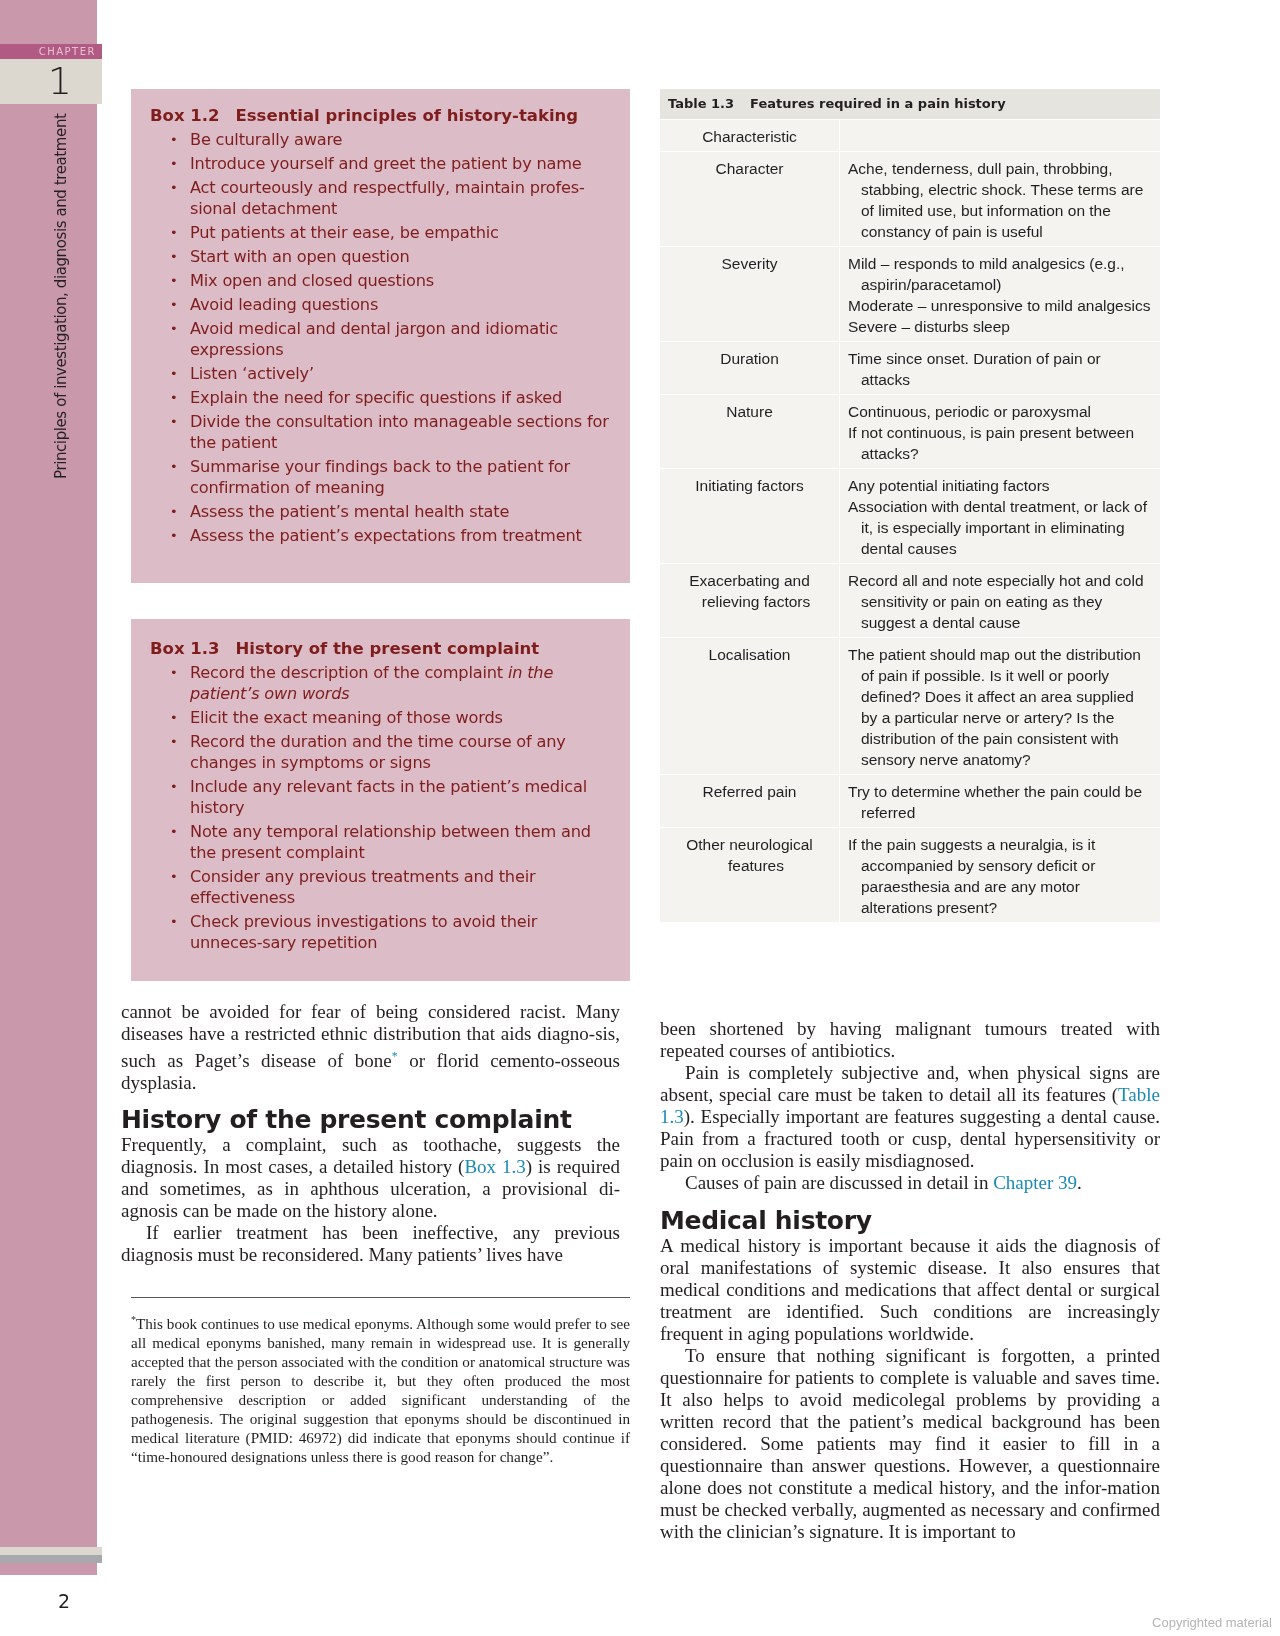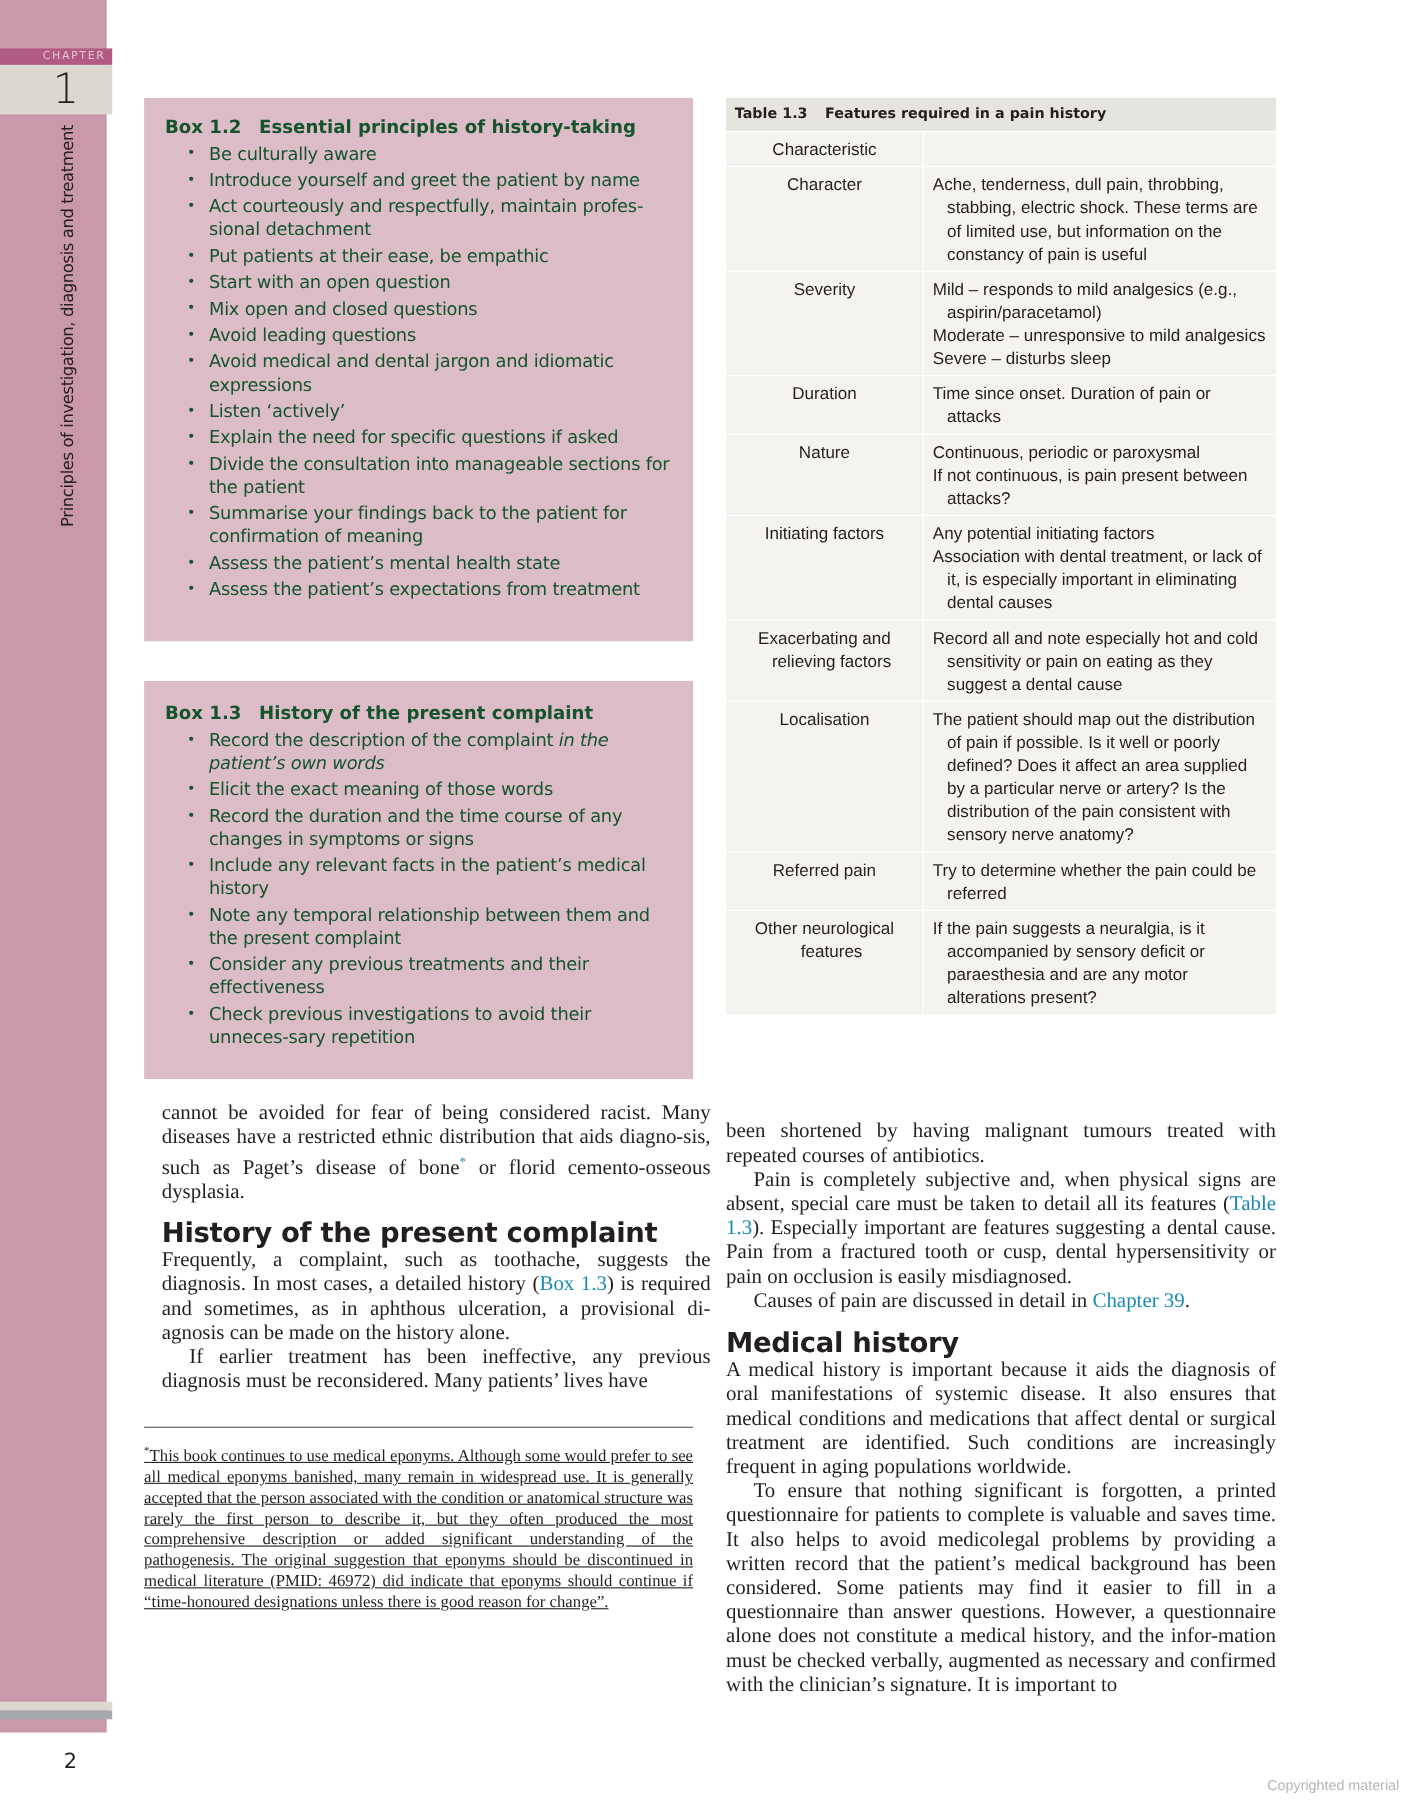--- a/index.html
+++ b/index.html
@@ -6,21 +6,21 @@
   body { width:1280px; height:1636px; position:relative; background:#ffffff; overflow:hidden; font-family:"Liberation Serif", serif; color:#231f20; }
   .sidebar { position:absolute; left:0; top:0; width:97px; height:1575px; background:#c998ab; }
   .chapter-label { position:absolute; left:0; top:44px; width:102px; height:15px; background:#b15a83; color:#e6c4d3; font-family:"DejaVu Sans", sans-serif; font-size:10px; letter-spacing:1.5px; text-align:right; box-sizing:border-box; padding-right:6px; line-height:15px; }
   .chapter-num { position:absolute; left:0; top:59px; width:102px; height:45px; background:#dcd8cf; color:#231f20; font-family:"DejaVu Sans", sans-serif; font-size:38px; font-weight:300; text-align:right; box-sizing:border-box; padding-right:30px; line-height:45px; }
   .side-title { position:absolute; left:52px; top:479px; transform-origin:left top; transform:rotate(-90deg); white-space:nowrap; font-family:"DejaVu Sans", sans-serif; font-size:15px; color:#231f20; letter-spacing:-0.4px; }
   .bottom-strip1 { position:absolute; left:0; top:1547px; width:102px; height:8px; background:#dcd8cf; }
   .bottom-strip2 { position:absolute; left:0; top:1555px; width:102px; height:8px; background:#a7a9ac; }
   .page-num { position:absolute; left:58px; top:1590px; font-family:"DejaVu Sans", sans-serif; font-size:19px; color:#231f20; }
   .copyright { position:absolute; right:8px; top:1615px; font-family:"Liberation Sans", sans-serif; font-size:13px; color:#b5b5b5; }
 
-  .box { position:absolute; background:#dbbcc7; box-sizing:border-box; font-family:"DejaVu Sans", sans-serif; color:#14532d; }
+  .box { position:absolute; background:#dbbcc7; box-sizing:border-box; font-family:"DejaVu Sans", sans-serif; color:#7f1d1d; }
   .box-title { font-weight:bold; font-size:16.5px; margin:0 0 4px 0; }
   .box-title .num { margin-right:16px; }
   .box ul { list-style:none; margin:0; padding:0 0 0 40px; }
   .box li { position:relative; font-size:16.2px; line-height:21px; margin-bottom:3px; letter-spacing:-0.2px; }
   .box li::before { content:"•"; position:absolute; left:-20px; top:0; font-size:13px; }
   #box12 { left:131px; top:89px; width:499px; height:494px; padding:17px 20px 0 19px; }
   #box13 { left:131px; top:619px; width:499px; height:362px; padding:20px 20px 0 19px; }
 
   .table { position:absolute; left:660px; top:89px; width:500px; font-family:"Liberation Sans", sans-serif; color:#231f20; background:#f4f3f0; }
   .table-title { background:#e6e4df; font-family:"DejaVu Sans", sans-serif; font-weight:bold; font-size:13px; padding:5px 8px; height:20px; line-height:20px; }
@@ -33,21 +33,21 @@
   .hang { padding-left:13px; text-indent:-13px; }
   .tcell-a .hang { padding-left:13px; text-indent:-13px; }
 
   .col { position:absolute; font-family:"Liberation Serif", serif; font-size:19px; line-height:22px; text-align:justify; color:#231f20; }
   .col p { margin:0; }
   .col p.indent { text-indent:25px; }
   .col h2 { font-family:"DejaVu Sans", sans-serif; font-weight:bold; font-size:25px; margin:0; color:#231f20; letter-spacing:-0.3px; }
   .link { color:#1a8ab3; }
   .star { color:#1a8ab3; font-size:12px; vertical-align:super; }
 
-  .footnote { position:absolute; left:131px; top:1310px; width:499px; font-family:"Liberation Serif", serif; font-size:15.2px; line-height:19px; text-align:justify; color:#231f20;text-decoration:underline; }
+  .footnote { position:absolute; left:131px; top:1310px; width:499px; font-family:"Liberation Serif", serif; font-size:15.2px; line-height:19px; text-align:justify; color:#231f20; }
   .footnote p { margin:0; }
   .footnote p.indent { text-indent:20px; }
   .fn-rule { position:absolute; left:131px; top:1297px; width:499px; height:0; border-top:1.5px solid #555; }
 </style>
 </head>
 <body>
 
 <div class="sidebar">
   <div class="chapter-label">CHAPTER</div>
   <div class="chapter-num">1</div>
@@ -174,21 +174,21 @@
         <div class="tcell-a">
           <div class="hang">Other neurological features</div>
         </div>
         <div class="tcell-b">
           <div class="hang">If the pain suggests a neuralgia, is it accompanied by sensory deficit or paraesthesia and are any motor alterations present?</div>
         </div>
       </div>
     </div>
 </div>
 
-<div class="col" style="left:147px; top:1001px; width:499px;">
+<div class="col" style="left:121px; top:1001px; width:499px;">
   <p><span>cannot be avoided for fear of being considered racist. Many diseases have a restricted ethnic distribution that aids diagno-sis, such as Paget’s disease of bone</span><span class="star">*</span><span> or florid cemento-osseous dysplasia.</span></p>
   <h2 style="margin-top:15px; margin-bottom:3px;">History of the present complaint</h2>
   <p><span>Frequently, a complaint, such as toothache, suggests the diagnosis. In most cases, a detailed history (</span><span class="link">Box 1.3</span><span>) is required and sometimes, as in aphthous ulceration, a provisional di-agnosis can be made on the history alone.</span></p>
   <p class="indent">If earlier treatment has been ineffective, any previous diagnosis must be reconsidered. Many patients’ lives have</p>
 </div>
 
 <div class="fn-rule"></div>
 <div class="footnote">
   <p><span class="star" style="color:#231f20;font-size:10px;">*</span><span>This book continues to use medical eponyms. Although some would prefer to see all medical eponyms banished, many remain in widespread use. It is generally accepted that the person associated with the condition or anatomical structure was rarely the first person to describe it, but they often produced the most comprehensive description or added significant understanding of the pathogenesis. The original suggestion that eponyms should be discontinued in medical literature (PMID: 46972) did indicate that eponyms should continue if “time-honoured designations unless there is good reason for change”.</span></p>
 </div>

